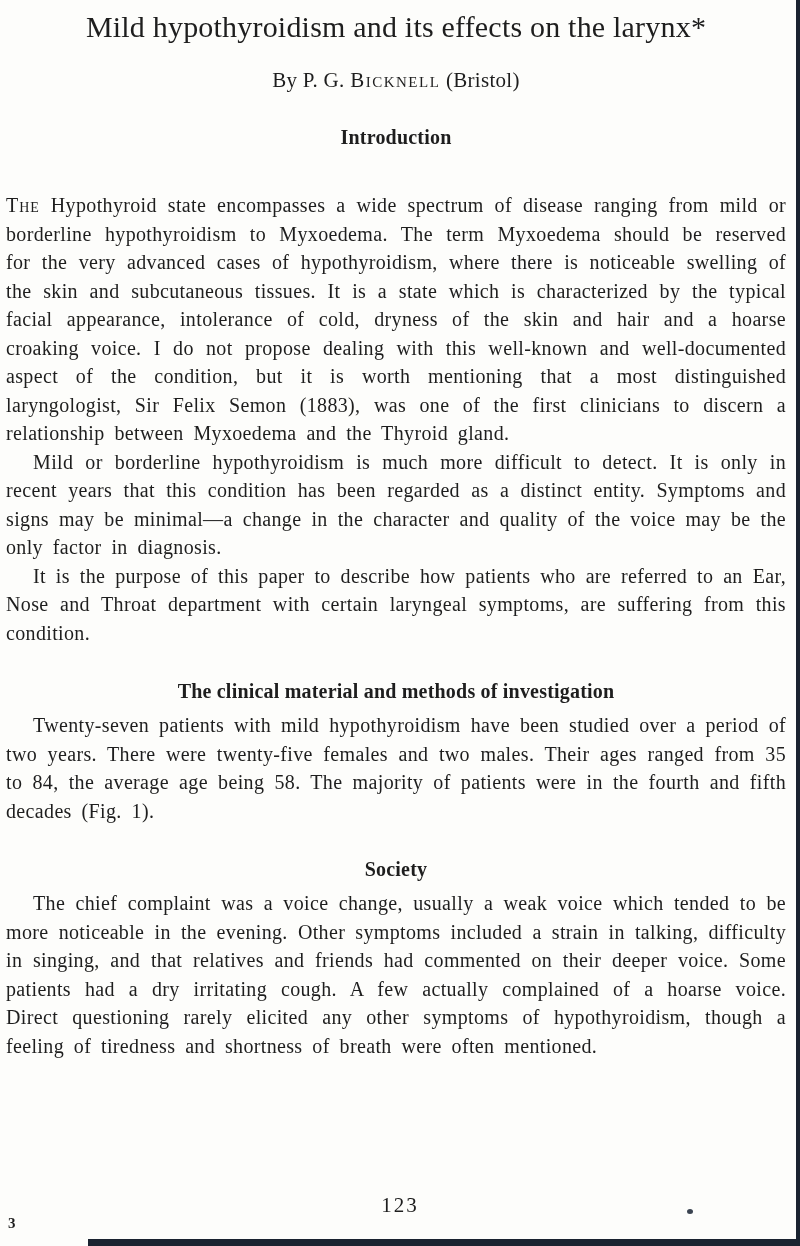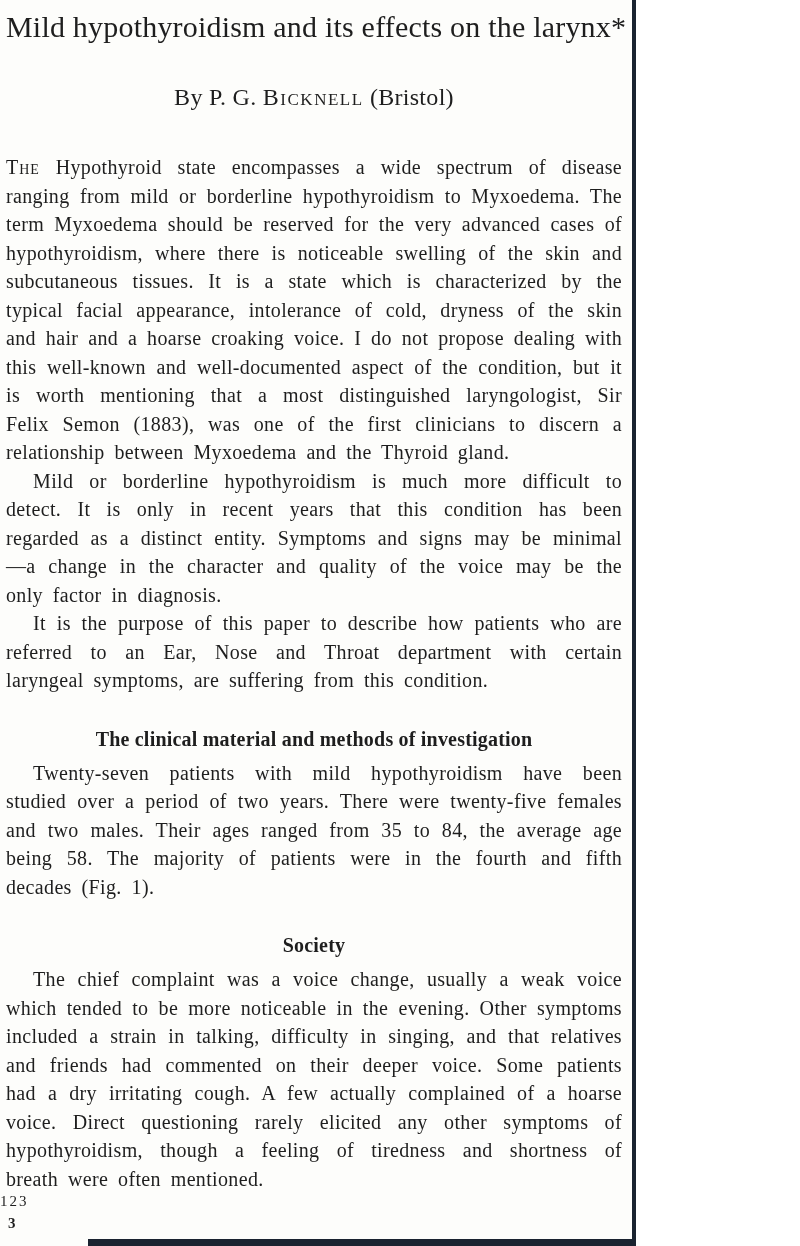--- a/index.html
+++ b/index.html
@@ -1,38 +1,38 @@
 <!DOCTYPE html>
 <html><head>
 <meta charset="utf-8">
 <style>
   * { margin: 0; padding: 0; box-sizing: border-box; }
   html, body { background: #ffffff; }
   .page {
     position: relative;
-    width: 636px;
+    width: 800px;
     height: 1246px;
     background: #fdfdfb;
     color: #1e1e1e;
     font-family: "Liberation Serif", "DejaVu Serif", serif;
     overflow: hidden;
   }
   .content { padding: 8px 14px 0 6px; }
   .title {
     margin-top: 2px;
     font-size: 30px;
     font-weight: normal;
     text-align: center;
     letter-spacing: 0.2px;
     white-space: nowrap;
   }
   .byline {
-    margin-top: 40px;
+    margin-top: 24px;
     text-align: center;
-    font-size: 24px;
+    font-size: 21px;
     letter-spacing: 0.3px;
   }
   .byline .author { font-variant: small-caps; letter-spacing: 1.5px; }
   h2.heading {
     margin: 33px 0 8px 0;
     font-size: 20px;
     font-weight: bold;
     text-align: center;
     letter-spacing: 0.2px;
   }
@@ -57,22 +57,22 @@
     text-indent: 22px;
     word-spacing: 2.5px;
     letter-spacing: 0.3px;
   }
   .fn-marker { font-weight: bold; }
   .page-number {
     position: absolute;
     left: 0;
     right: 0;
     top: 1193px;
-    text-align: left;
-    font-size: 15px;
+    text-align: center;
+    font-size: 21px;
     letter-spacing: 2px;
   }
   .signature {
     position: absolute;
     left: 8px;
     top: 1215px;
     font-size: 15px;
     font-weight: bold;
   }
   .scan-edge-right {
@@ -109,20 +109,21 @@
 
     <h1 class="title">Mild hypothyroidism and its effects on the larynx*</h1>
 
     <div class="byline">
       <span>By P. G.</span>
       <span class="author">Bicknell</span>
       <span>(Bristol)</span>
     </div>
 
     <section class="section">
+      <h2 class="heading">Introduction</h2>
       <p class="para noindent"><span class="lead-caps">The</span>
         <span>Hypothyroid state encompasses a wide spectrum of disease ranging from mild or borderline hypothyroidism to Myxoedema. The term Myxoedema should be reserved for the very advanced cases of hypothyroidism, where there is noticeable swelling of the skin and subcutaneous tissues. It is a state which is characterized by the typical facial appearance, intolerance of cold, dryness of the skin and hair and a hoarse croaking voice. I do not propose dealing with this well-known and well-documented aspect of the condition, but it is worth mentioning that a most distinguished laryngologist, Sir Felix Semon (1883), was one of the first clinicians to discern a relationship between Myxoedema and the Thyroid gland.</span></p>
       <p class="para">Mild or borderline hypothyroidism is much more difficult to detect. It is only in recent years that this condition has been regarded as a distinct entity. Symptoms and signs may be minimal—a change in the character and quality of the voice may be the only factor in diagnosis.</p>
       <p class="para">It is the purpose of this paper to describe how patients who are referred to an Ear, Nose and Throat department with certain laryngeal symptoms, are suffering from this condition.</p>
     </section>
 
     <section class="section">
       <h2 class="heading">The clinical material and methods of investigation</h2>
       <p class="para">Twenty-seven patients with mild hypothyroidism have been studied over a period of two years. There were twenty-five females and two males. Their ages ranged from 35 to 84, the average age being 58. The majority of patients were in the fourth and fifth decades (Fig. 1).</p>
     </section>

